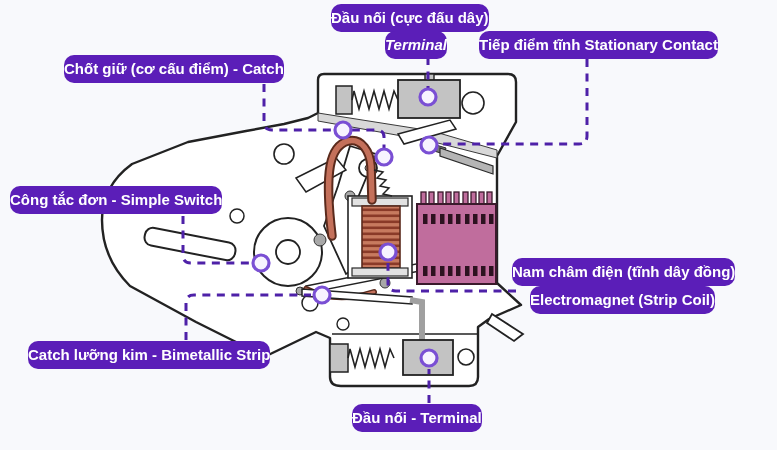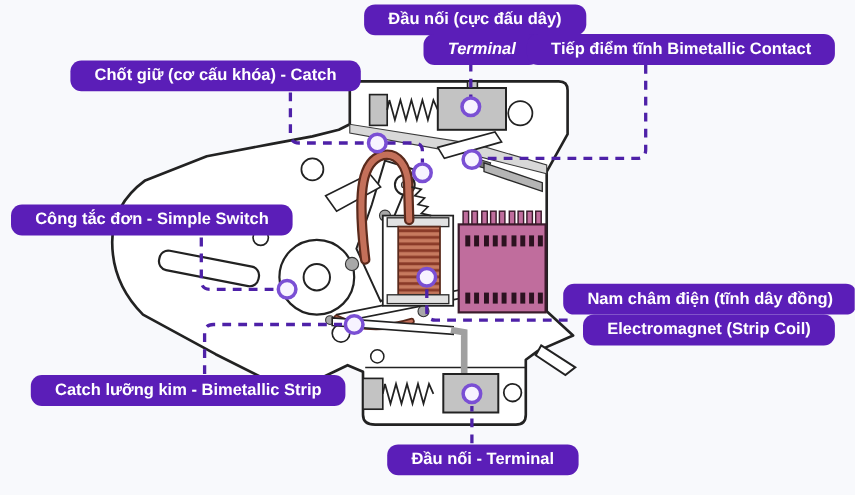--- a/index.html
+++ b/index.html
@@ -24,21 +24,21 @@
   .thin{stroke:var(--outline);fill:none;}
   .graydot{fill:#a8a8a8;stroke:#333;stroke-width:1;}
   .pink{fill:var(--arc-chute-pink);stroke:#3a1a2b;}
   .slot{fill:#2c1220;}
   .copper-out{stroke:#5a2a1c;fill:none;stroke-linecap:round;}
   .copper-in{stroke:var(--coil-copper);fill:none;stroke-linecap:round;}
   .dash{stroke:var(--callout-line);stroke-width:3;fill:none;stroke-dasharray:8 6.5;stroke-linejoin:round;}
   .ring{fill:#f7f3ff;stroke:var(--marker-ring);stroke-width:3.2;}
   .pill{
     position:absolute;background:var(--label-background);color:var(--label-text);
-    font-weight:700;font-size:15px;line-height:20px;padding:4px 22px;
+    font-weight:700;font-size:15px;line-height:20px;padding:4px 0;
     border-radius:10px;white-space:nowrap;
   }
 </style>
 </head>
 <body>
 
 <div class="canvas">
 
   <svg width="777" height="450" viewBox="0 0 777 450">
     <defs>
@@ -164,21 +164,21 @@
       <circle class="ring" cx="384" cy="157" r="8"></circle>
       <circle class="ring" cx="261" cy="263" r="8"></circle>
       <circle class="ring" cx="322" cy="295" r="8"></circle>
       <circle class="ring" cx="388" cy="252" r="8"></circle>
       <circle class="ring" cx="429" cy="358" r="8"></circle>
     </g>
   </svg>
 
   <div class="pill" style="left:331px;top:4px;">Đầu nối (cực đấu dây)</div>
   <div class="pill" style="left:385px;top:31px;font-style:italic;">Terminal</div>
-  <div class="pill" style="left:479px;top:31px;">Tiếp điểm tĩnh Bimetallic Contact</div>
-  <div class="pill" style="left:64px;top:55px;">Chốt giữ (cơ cấu khóa) - Catch</div>
+  <div class="pill" style="left:479px;top:31px;">Tiếp điểm tĩnh Stationary Contact</div>
+  <div class="pill" style="left:64px;top:55px;">Chốt giữ (cơ cấu điểm) - Catch</div>
   <div class="pill" style="left:10px;top:186px;text-align:right;">Công tắc đơn - Simple Switch</div>
   <div class="pill" style="left:512px;top:258px;">Nam châm điện (tĩnh dây đồng)</div>
   <div class="pill" style="left:530px;top:286px;">Electromagnet (Strip Coil)</div>
   <div class="pill" style="left:28px;top:341px;">Catch lưỡng kim - Bimetallic Strip</div>
   <div class="pill" style="left:352px;top:404px;">Đầu nối - Terminal</div>
 
 </div>
 
 </body></html>

